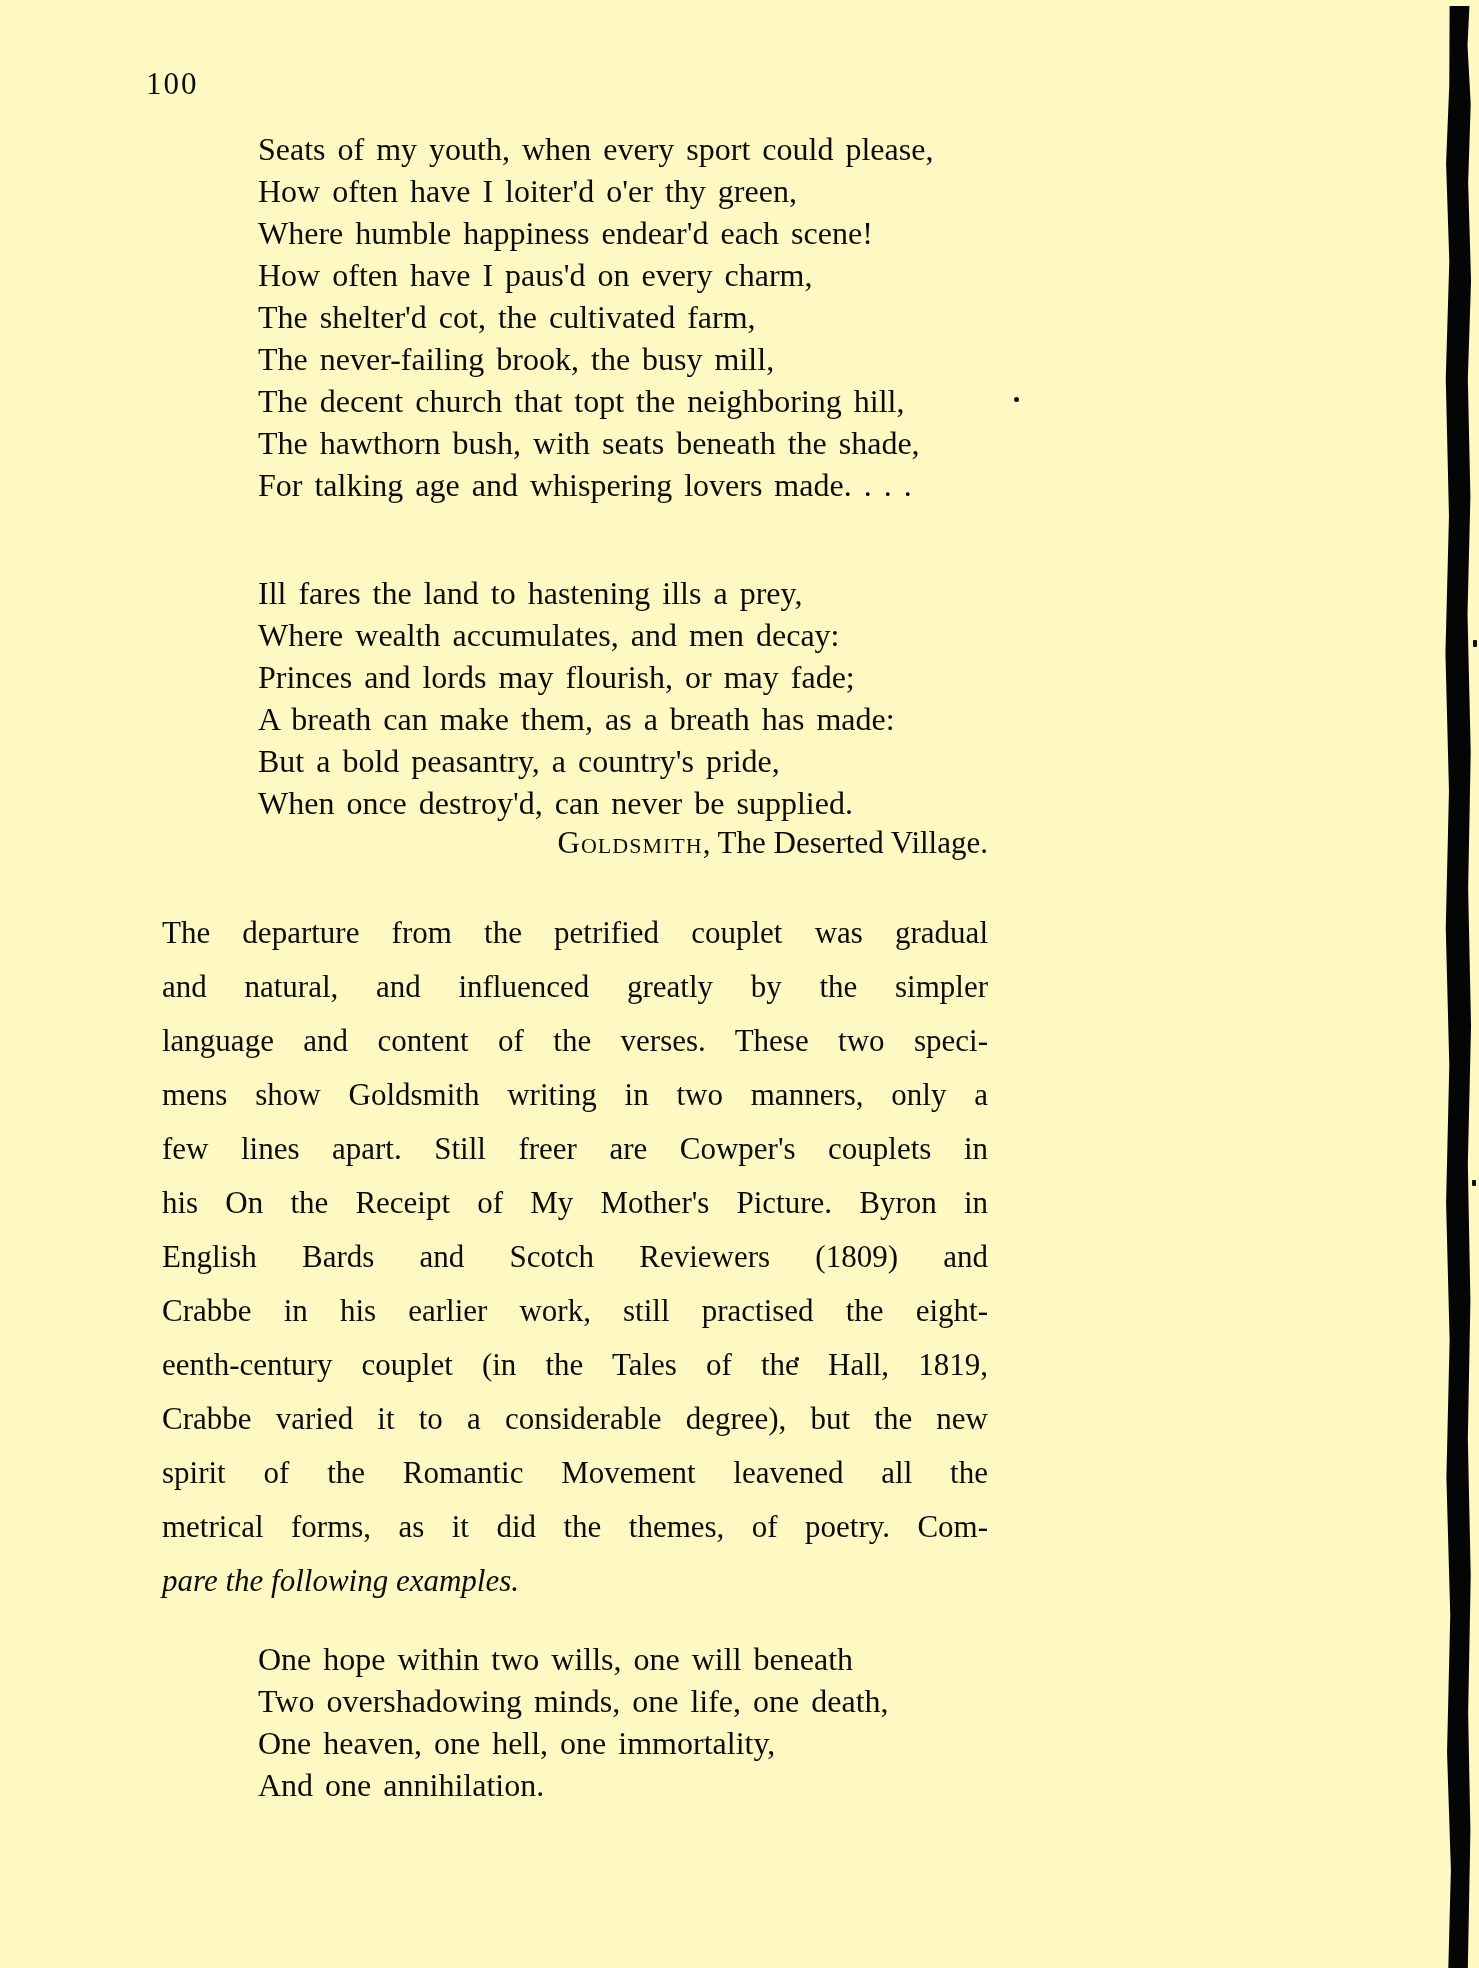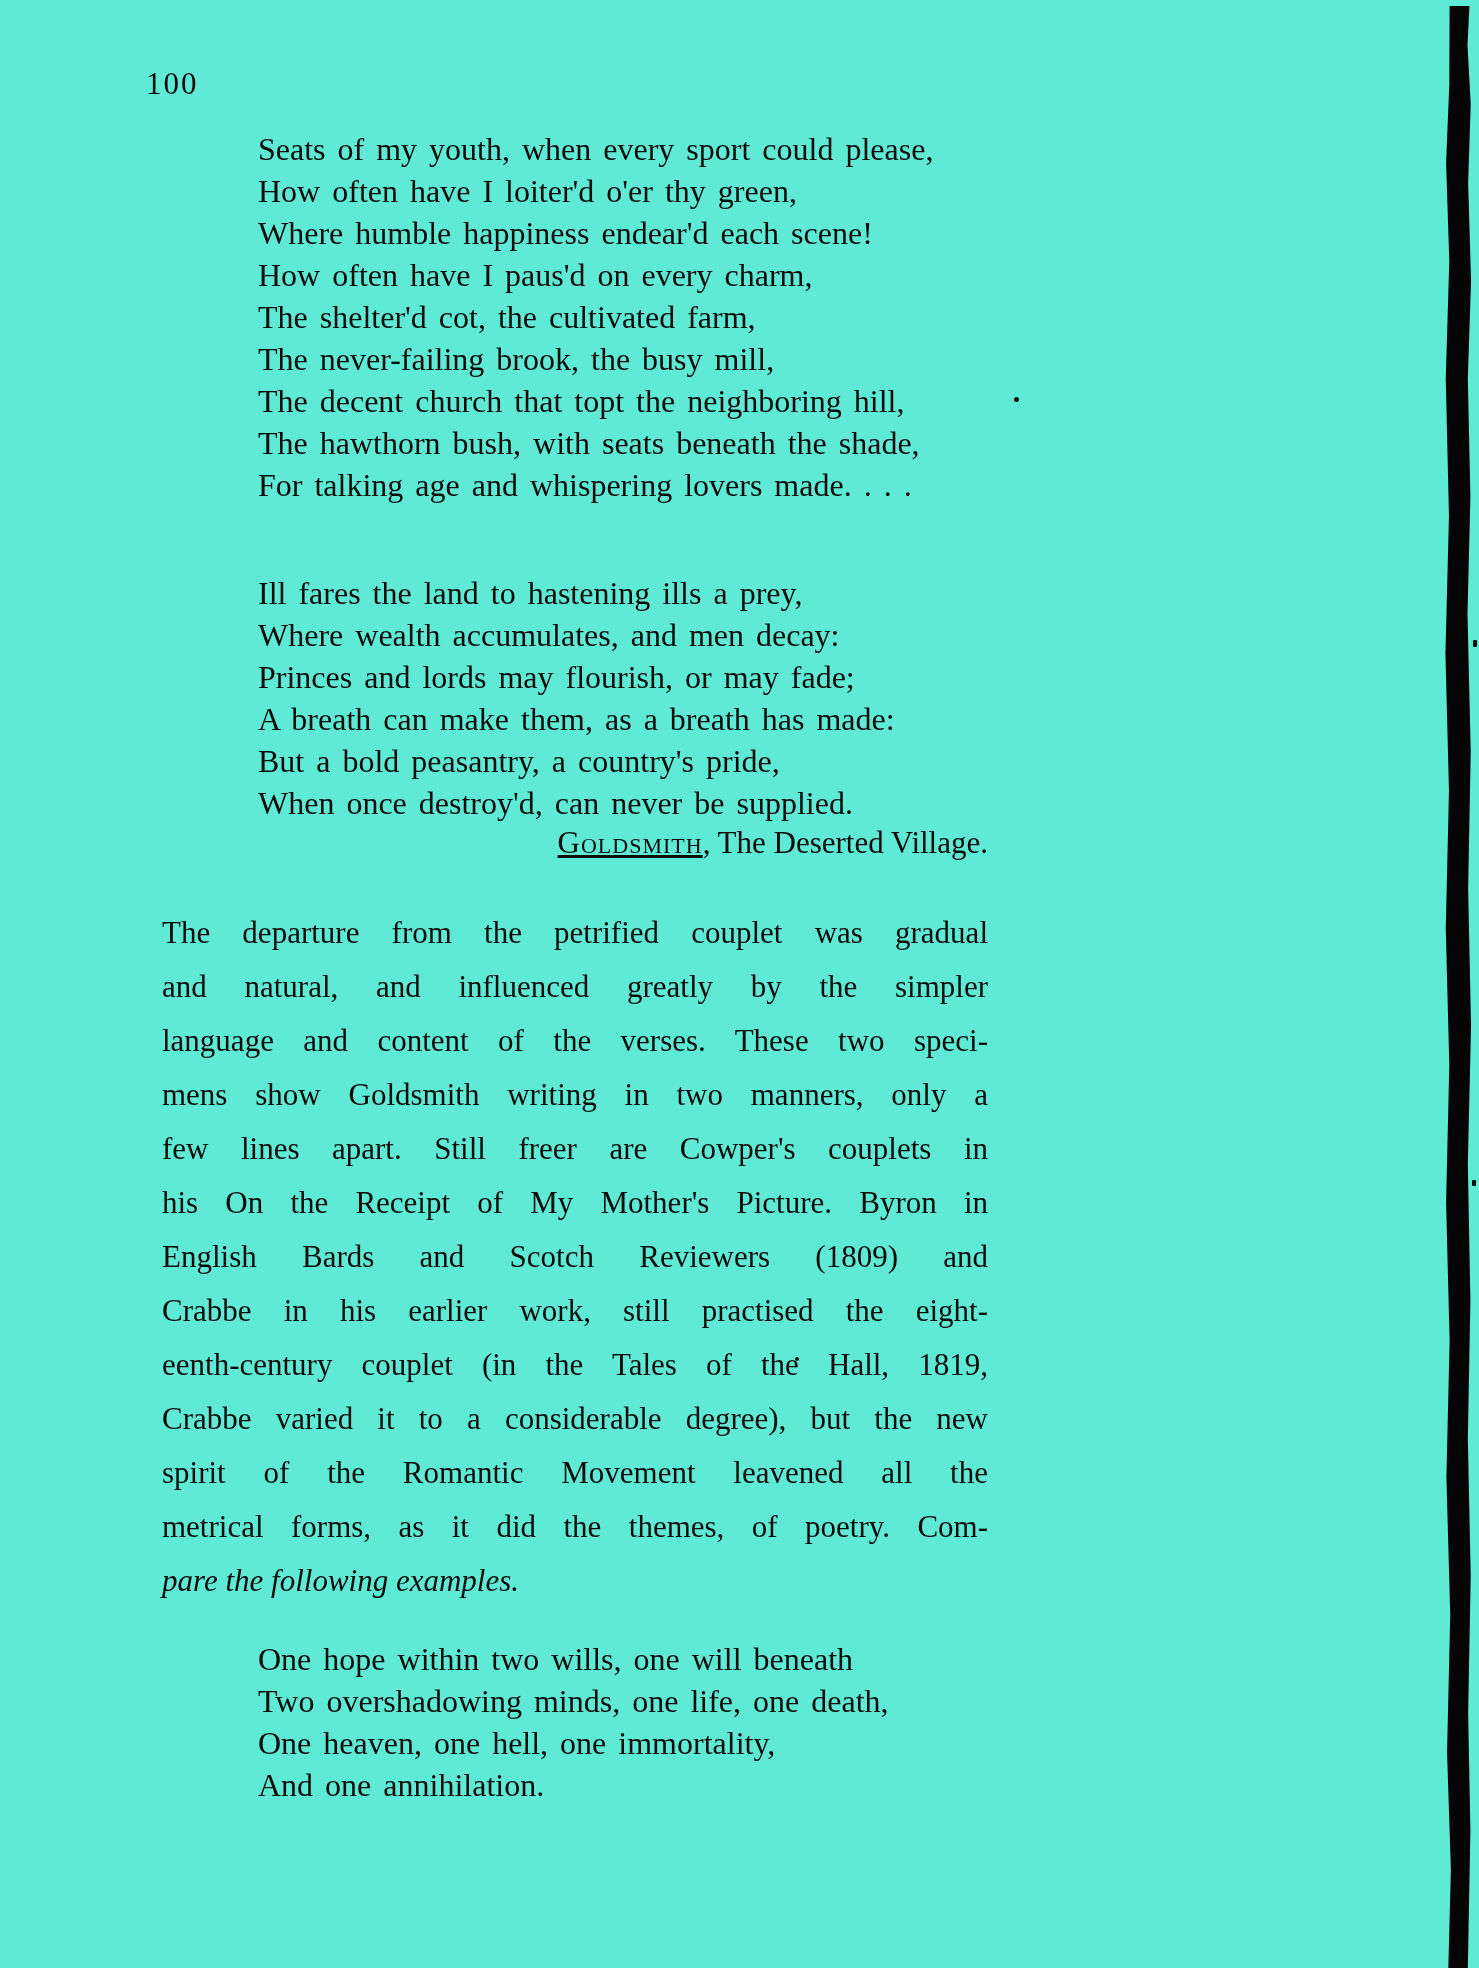--- a/index.html
+++ b/index.html
@@ -4,21 +4,21 @@
 <style>
   html, body {
     margin: 0;
     padding: 0;
     background: #ffffff;
   }
   .page {
     position: relative;
     width: 1479px;
     height: 1968px;
-    background: #5eead4;
+    background: #fef9c3;
     overflow: hidden;
     font-family: "Liberation Serif", serif;
     color: #0c0c0c;
   }
   .page-number {
     position: absolute;
     left: 146px;
     top: 66px;
     font-size: 31px;
     letter-spacing: 2px;
@@ -51,21 +51,20 @@
     top: 822px;
     width: 826px;
     text-align: right;
     font-size: 31px;
     line-height: 42px;
     white-space: nowrap;
   }
   .attribution .author {
     font-variant: small-caps;
     letter-spacing: 1px;
-    text-decoration: underline;
   }
   .body-paragraph {
     position: absolute;
     left: 162px;
     top: 906px;
     width: 826px;
     font-size: 31px;
     line-height: 54px;
   }
   .para-line {

